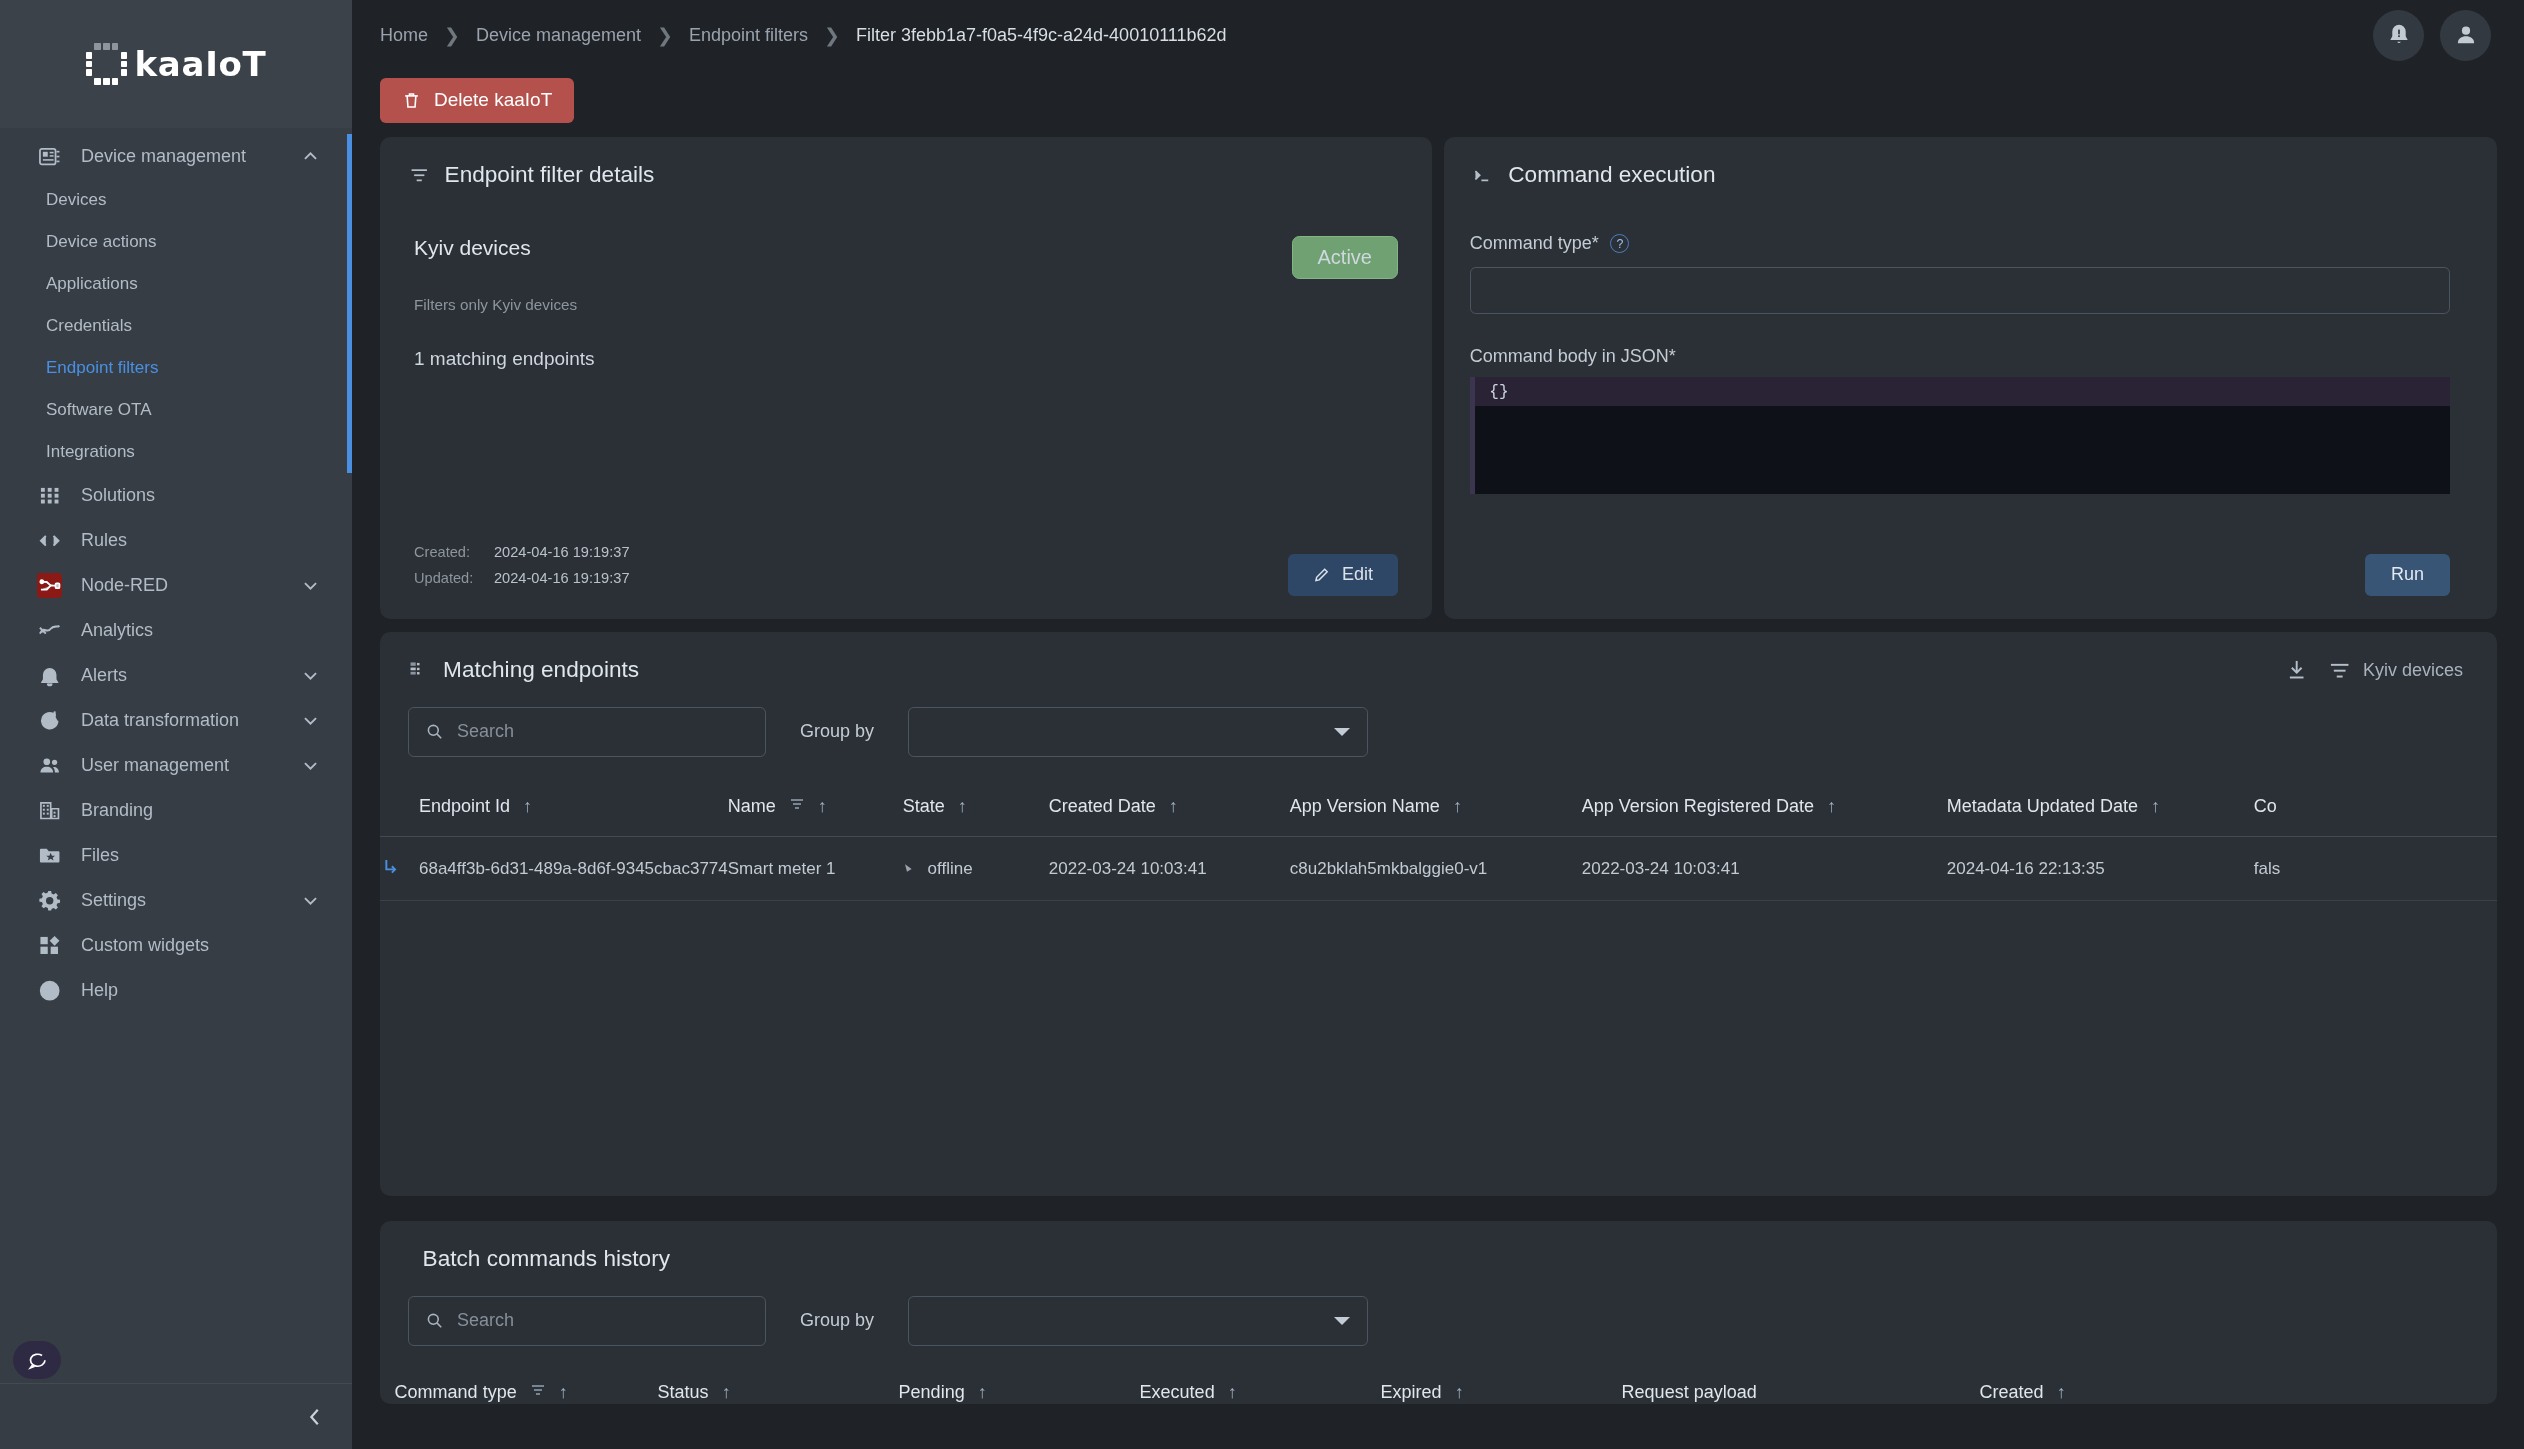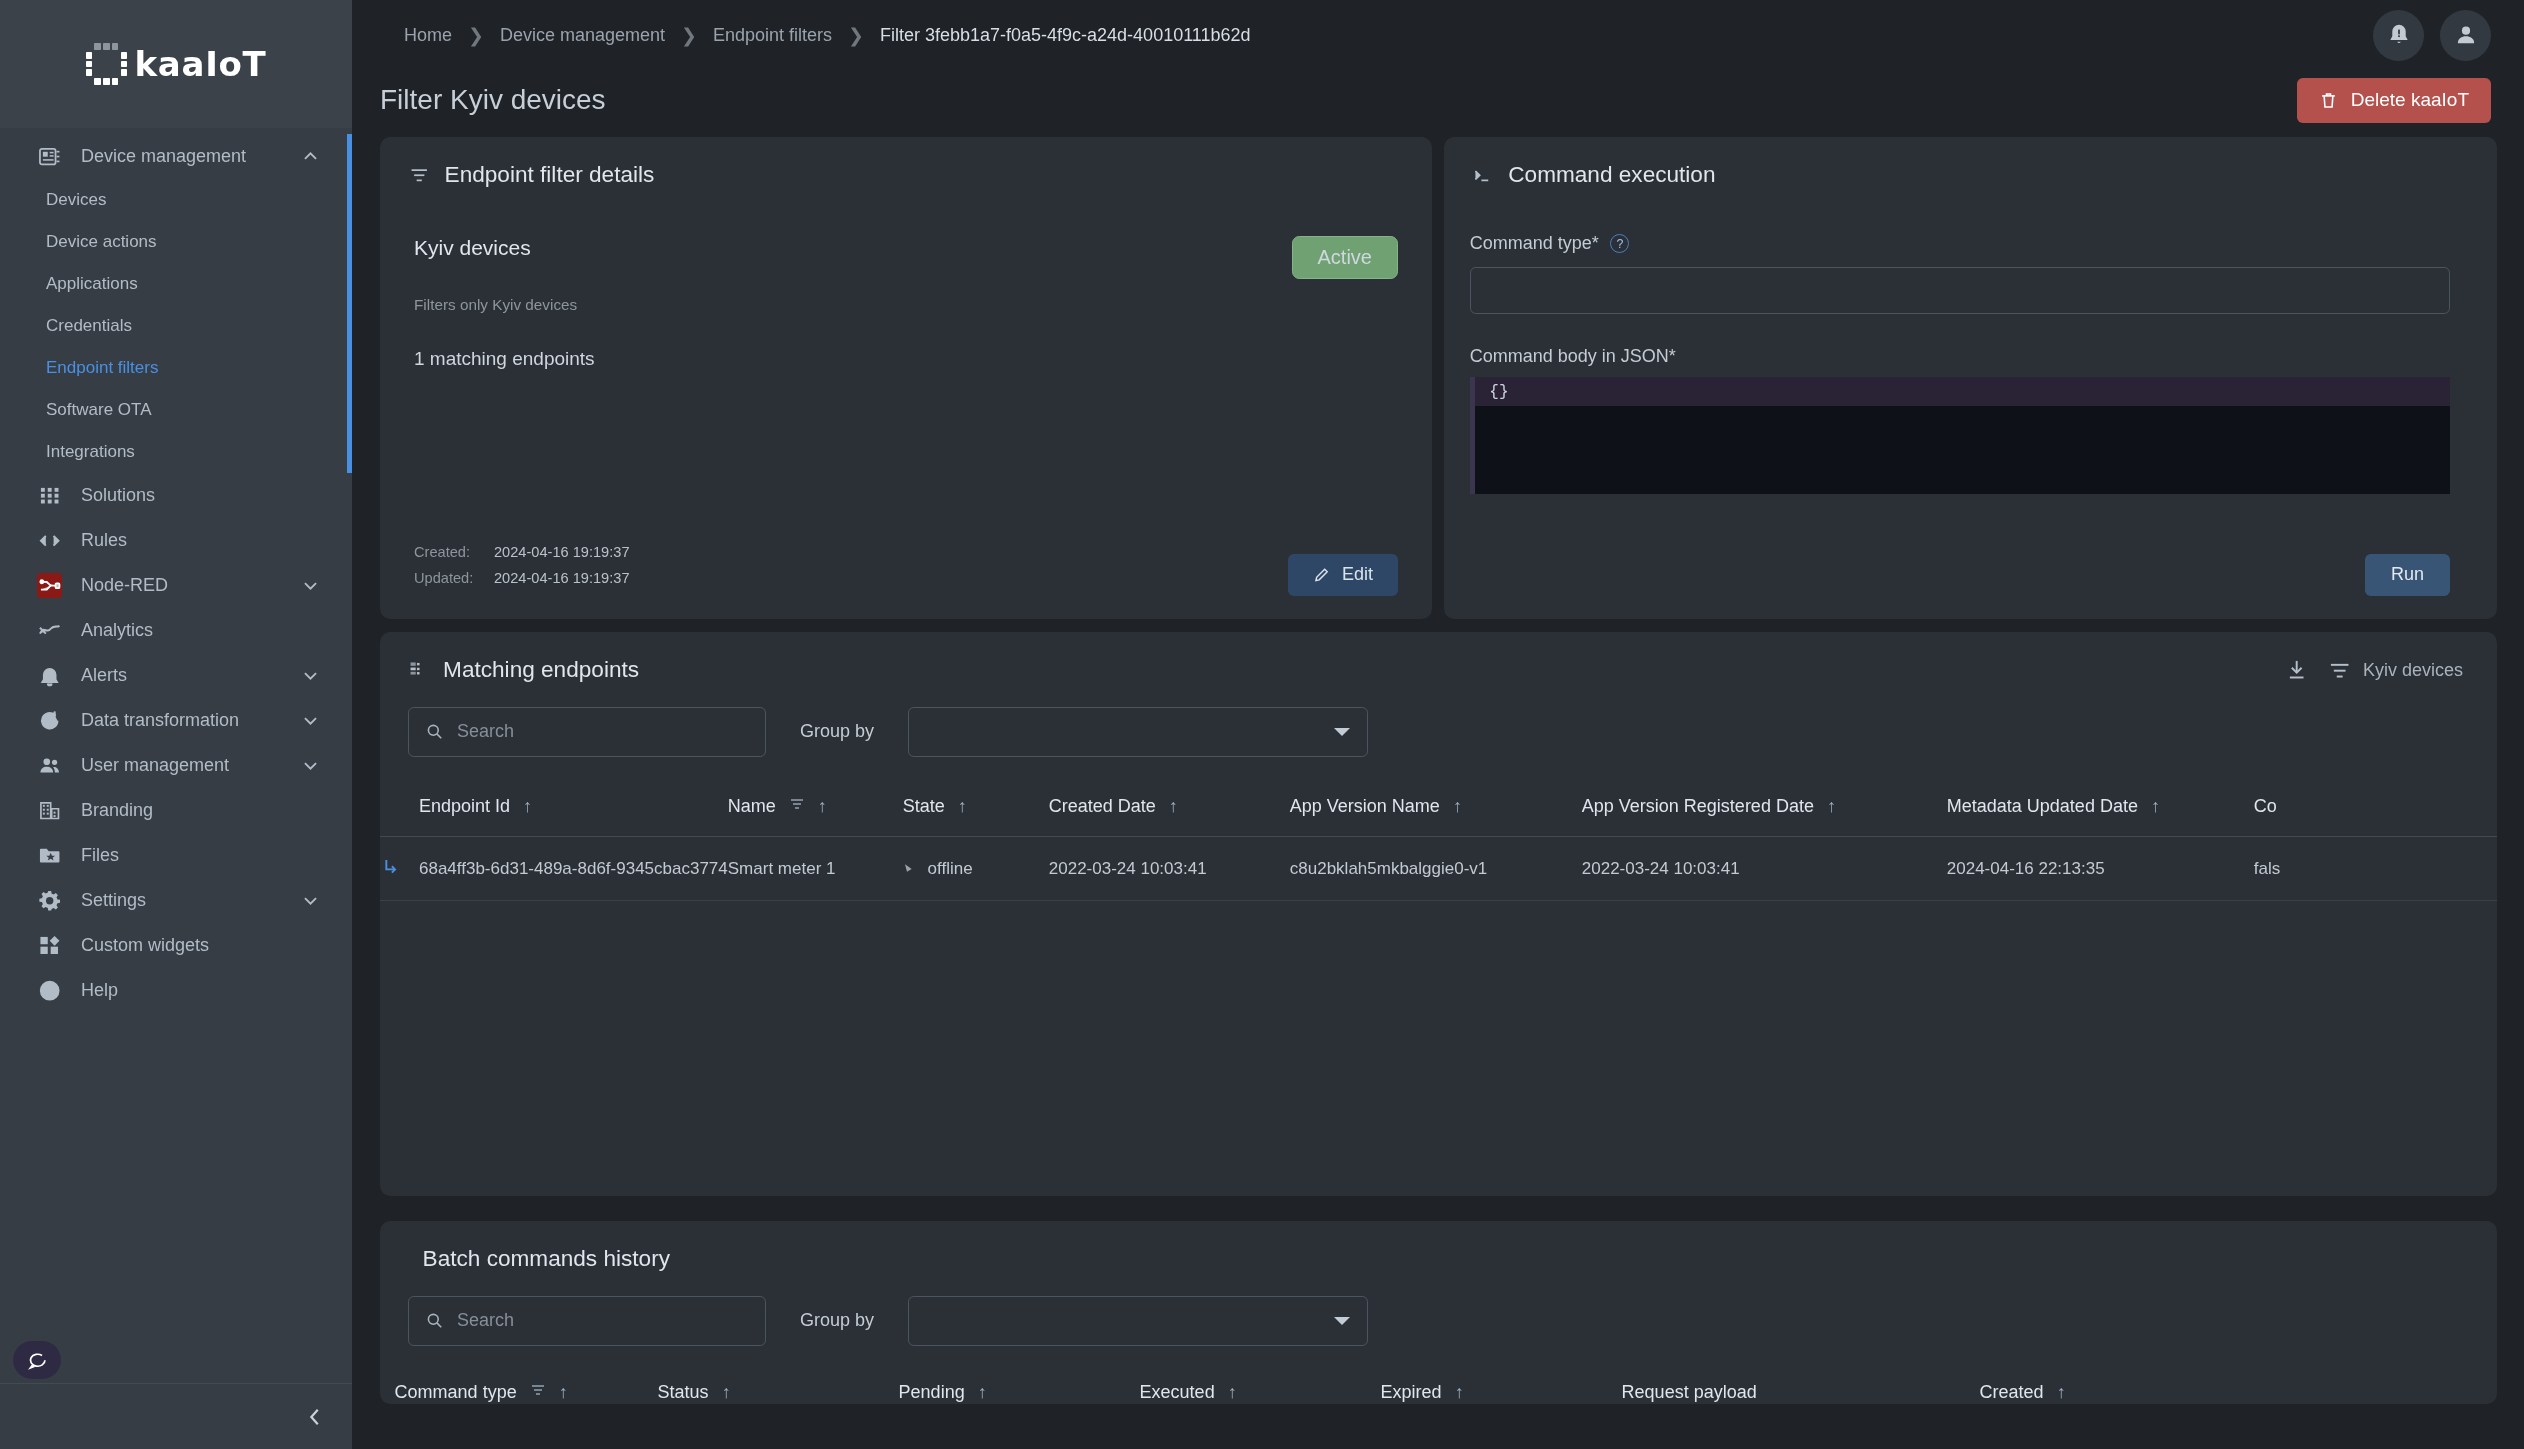--- a/index.html
+++ b/index.html
@@ -74,21 +74,21 @@
   }
   .chat-bubble svg { width: 20.5px; height: 20.5px; stroke: #fff; fill: none; stroke-width: 2; }
   .sidebar-footer {
     height: 66px; border-top: 0.7px solid #434a53;
     display: flex; align-items: center; justify-content: flex-end; padding-right: 26px;
   }
   .sidebar-footer svg { width: 22px; height: 22px; stroke: #c9d2da; fill: none; stroke-width: 2.4; }
 
   
   .main { flex: 1; height: 1449px; background: #1f2227; position: relative; overflow: hidden; }
-  .topbar { height: 70px; display: flex; align-items: center; padding: 0 34px 0 28px; margin-left: 24px; }
+  .topbar { height: 70px; display: flex; align-items: center; padding: 0 34px 0 28px; }
   .crumbs { display: flex; align-items: center; gap: 0; flex: 1; }
   .crumb { color: #9aa3ad; font-size: 18px; }
   .crumb.last { color: #d7dee5; }
   .crumb-sep { color: #6f777f; font-size: 19px; margin: 0 16px; }
   .topicons { display: flex; align-items: center; gap: 16px; }
   .circ-btn { width: 51px; height: 51px; border-radius: 50%; background: #333940; display:flex; align-items:center; justify-content:center; cursor: pointer; }
   .circ-btn svg { width: 26px; height: 26px; fill: #c2cad2; }
 
   .pagehead { display: flex; align-items: center; padding: 0 34px 0 28px; height: 60px; }
   .pagetitle { color: #c6cfd8; font-size: 28px; flex: 1; }
@@ -489,21 +489,20 @@
         <div class="circ-btn">
           <svg viewBox="0 0 24 24">
               <circle cx="12" cy="8" r="3.8"></circle>
               <path d="M4.5 19.5 c0-4.2 3.4-6.3 7.5-6.3 s7.5 2.1 7.5 6.3 Z"></path>
             </svg>
         </div>
       </div>
     </div>
 
     <div class="pagehead">
-      <div class="pagetitle">Filter Kyiv devices</div>
       <button class="delete-btn">
         <svg viewBox="0 0 24 24">
             <polyline points="4,6.5 20,6.5"></polyline>
             <path d="M6.5 6.5 L7.5 20.5 h9 l1-14"></path>
             <path d="M9.5 6.5 V4 h5 v2.5"></path>
           </svg>
         <span>Delete kaaIoT</span>
       </button>
     </div>
 

